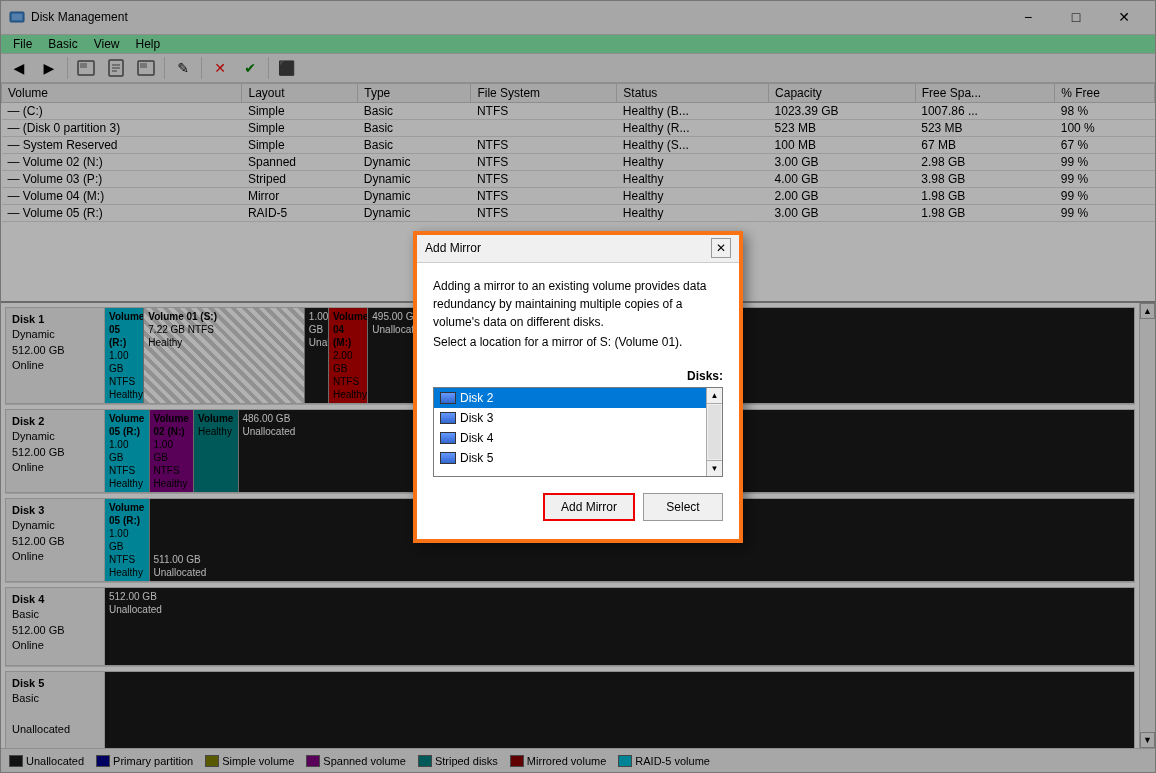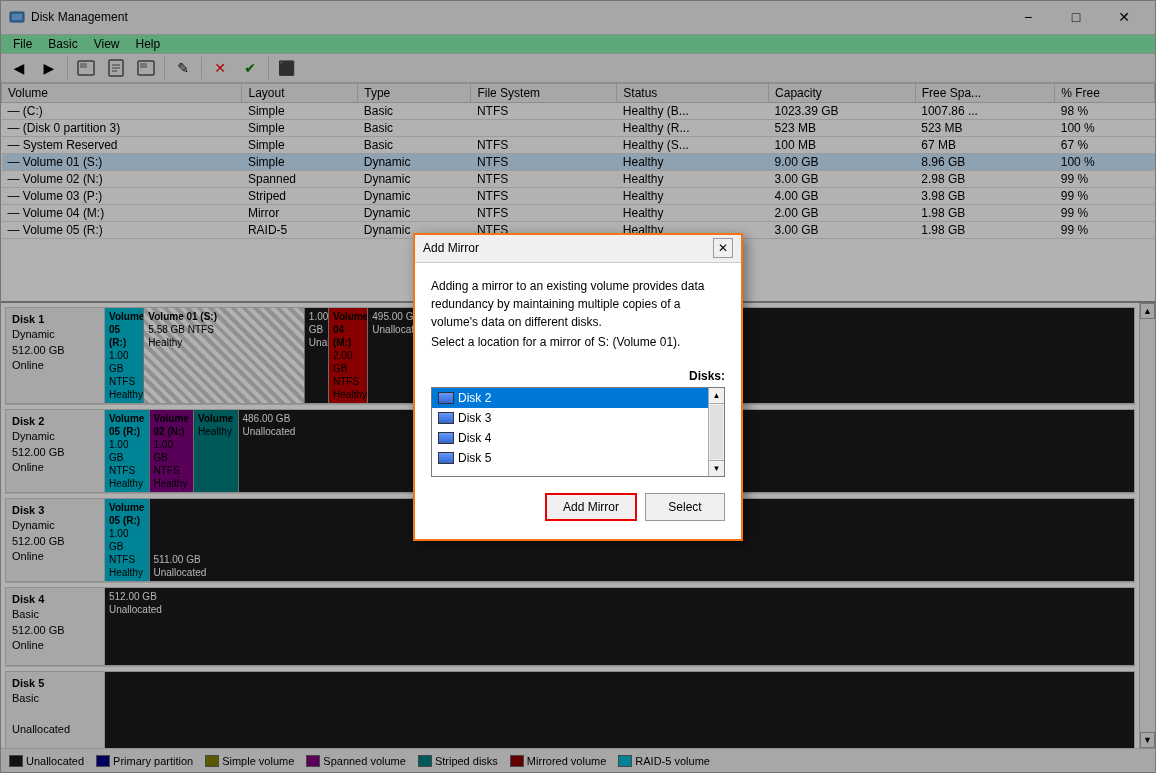--- a/index.html
+++ b/index.html
@@ -171,21 +171,21 @@
       background: rgba(0,0,0,0.3);
       display: flex;
       align-items: center;
       justify-content: center;
       z-index: 1000;
     }
     
     
     .dialog {
       background: white;
-      border: 2px solid #f97316;
+      border: 4px solid #f97316;
       box-shadow: 4px 4px 12px rgba(0,0,0,0.4);
       width: 330px;
       font-size: 12px;
     }
     
     .dialog-title-bar {
       background: #f0f0f0;
       height: 28px;
       display: flex;
       align-items: center;
@@ -354,30 +354,20 @@
             <tr>
               <td>— System Reserved</td>
               <td>Simple</td>
               <td>Basic</td>
               <td>NTFS</td>
               <td>Healthy (S...</td>
               <td>100 MB</td>
               <td>67 MB</td>
               <td>67 %</td>
             </tr>
-            <tr class="row-selected">
-              <td>— Volume 01 (S:)</td>
-              <td>Simple</td>
-              <td>Dynamic</td>
-              <td>NTFS</td>
-              <td>Healthy</td>
-              <td>9.00 GB</td>
-              <td>8.96 GB</td>
-              <td>100 %</td>
-            </tr>
             <tr>
               <td>— Volume 02 (N:)</td>
               <td>Spanned</td>
               <td>Dynamic</td>
               <td>NTFS</td>
               <td>Healthy</td>
               <td>3.00 GB</td>
               <td>2.98 GB</td>
               <td>99 %</td>
             </tr>
@@ -420,21 +410,21 @@
       <div class="disk-row">
             <div class="disk-label"><strong>Disk 1</strong><br>Dynamic<br>512.00 GB<br>Online</div>
             <div class="disk-volumes">
               <div class="vol-segment" style="flex: 2 1 0%; background: rgb(0, 188, 212);">
                 <div class="vol-name">Volume 05  (R:)</div>
                 <div class="vol-size">1.00 GB NTFS</div>
                 <div class="vol-status">Healthy</div>
               </div>
               <div class="vol-segment" style="flex: 10 1 0%; background: repeating-linear-gradient(45deg, rgb(208, 208, 208) 0px, rgb(208, 208, 208) 4px, white 4px, white 8px) white;">
                 <div class="vol-name">Volume 01 (S:)</div>
-                <div class="vol-size">5.58 GB NTFS</div>
+                <div class="vol-size">7.22 GB NTFS</div>
                 <div class="vol-status">Healthy</div>
               </div>
               <div class="vol-segment" style="flex: 1 1 0%; background: rgb(26, 26, 26); color: white;">
                 <div class="vol-size">1.00 GB</div>
                 <div class="vol-status">Unallocated</div>
               </div>
               <div class="vol-segment" style="flex: 2 1 0%; background: rgb(192, 0, 0);">
                 <div class="vol-name">Volume 04 (M:)</div>
                 <div class="vol-size">2.00 GB NTFS</div>
                 <div class="vol-status">Healthy</div>

